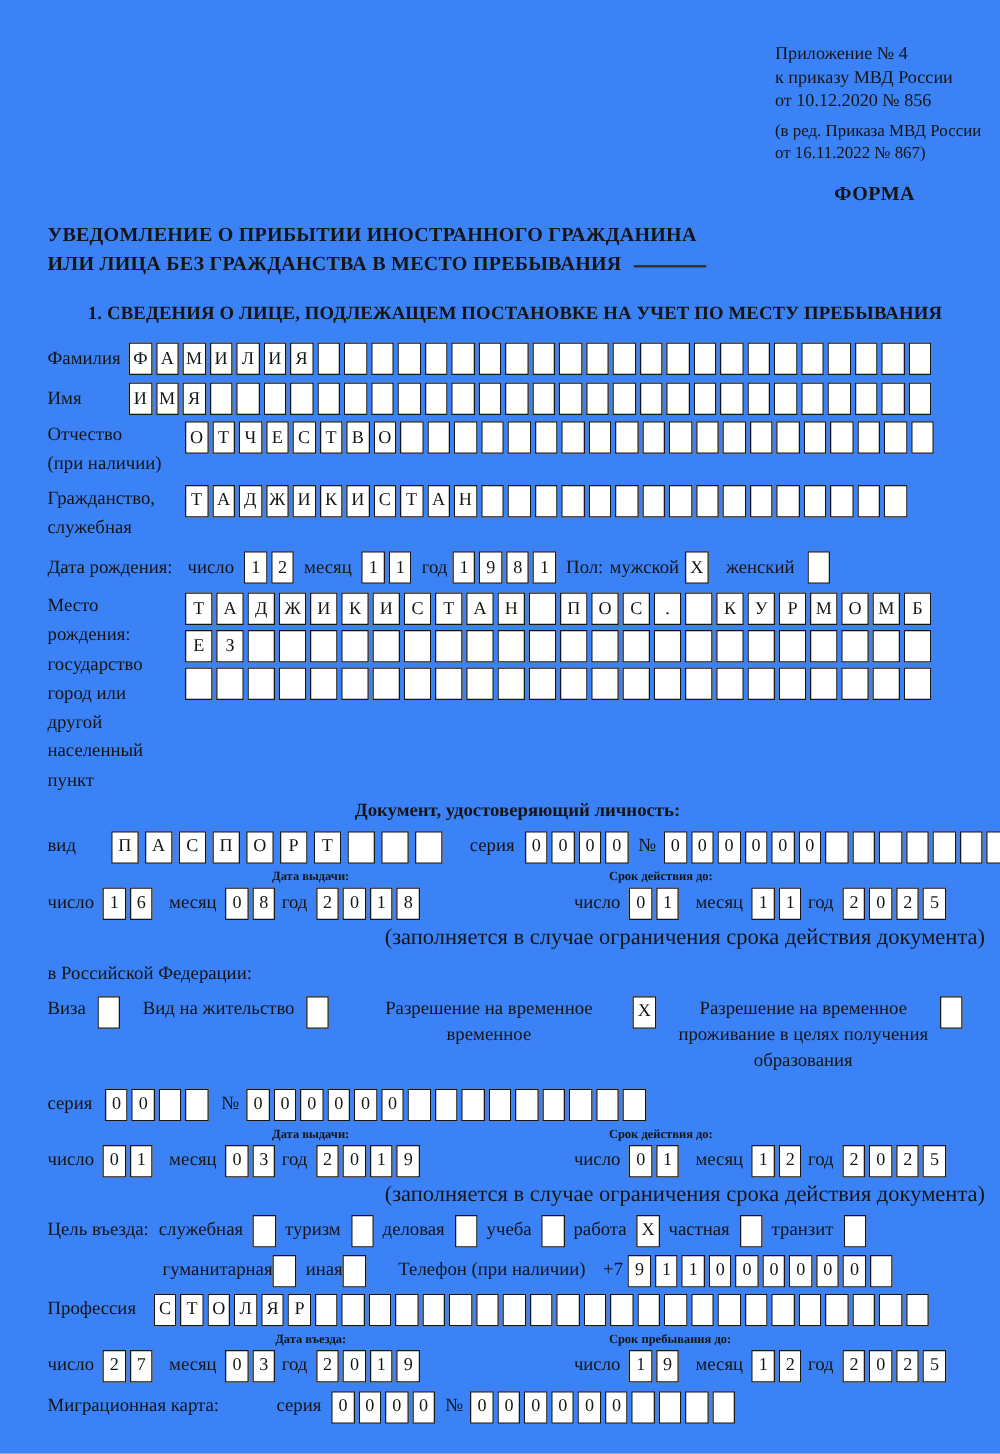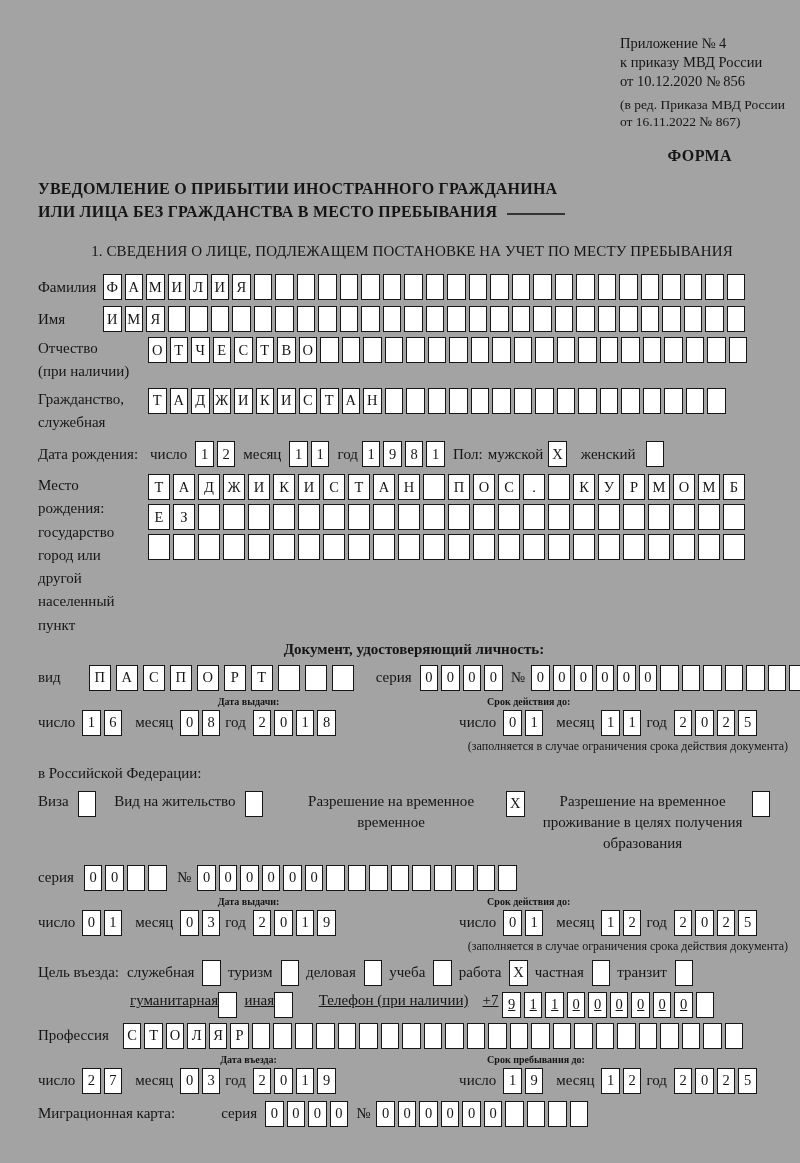--- a/index.html
+++ b/index.html
@@ -1,26 +1,26 @@
 <!DOCTYPE html>
 <html><head>
 <meta charset="utf-8">
 <style>
   html,body{margin:0;padding:0;background:#e8e8e8;}
   .page{
-    width:800px;height:1163px;margin:0 auto;background:#a3a3a3;color:#151515;
+    width:800px;height:1163px;margin:0 auto;background:#3b82f6;color:#151515;
     font-family:"Liberation Serif","DejaVu Serif",serif;
     box-sizing:border-box;padding:34px 10px 0 38px;position:relative;overflow:hidden;
   }
   .hdr{margin-left:582px;font-size:14.5px;line-height:1.3;}
   .hdr-sub{margin-top:5px;font-size:13.5px;line-height:1.3;}
   .forma{text-align:right;margin:16px 58px 0 0;font-weight:bold;font-size:16px;letter-spacing:.4px;}
   .title{margin-top:12px;text-align:left;font-weight:bold;font-size:16px;line-height:1.45;letter-spacing:.2px;}
   .uline{display:inline-block;width:58px;border-bottom:2.2px solid #333;margin-left:10px;transform:translateY(-2px);}
-  .sec{margin:20px 4px 13px 0;text-align:center;font-weight:normal;font-size:15px;letter-spacing:.1px;}
+  .sec{margin:20px 4px 13px 0;text-align:center;font-weight:bold;font-size:15px;letter-spacing:.1px;}
   .row{display:flex;align-items:center;margin-bottom:4px;min-height:28px;}
   .row.top{align-items:flex-start;}
   .lbl{font-size:15px;flex:0 0 auto;}
   .lbl2{font-size:15px;line-height:1.55;}
   .w65{flex:0 0 65px;}
   .w110{flex:0 0 110px;}
   .cells{display:inline-flex;gap:3px;flex:0 0 auto;align-items:center;}
   .cells.wide .cell{width:20px;}
   .cell{
     width:16.5px;height:24px;border:1.5px solid #161616;flex:0 0 auto;
@@ -29,32 +29,32 @@
   }
   .stack{display:flex;flex-direction:column;gap:4px;}
   .dochead{text-align:center;font-weight:bold;font-size:15px;margin:4px 0 6px;}
   .dhead{display:flex;font-weight:bold;font-size:10px;margin-top:4px;}
   .dh1{width:56%;text-align:center;}
   .dh2{padding-left:28px;}
   .drow{display:flex;align-items:center;margin-top:3px;}
   .dgrp{display:flex;align-items:center;gap:5px;}
   .dgrp .lbl{margin-right:2px;}
   .dleft{width:56%;}
-  .note{ text-align:right;font-size:12px;margin:3px 2px 6px 0;font-family:Liberation Serif, serif;}
+  .note{ text-align:right;font-size:18px;margin:3px 2px 6px 0;font-family:Liberation Serif, serif;}
   .intro{font-size:15px;line-height:1.8;margin-top:4px;}
   .permits{display:flex;align-items:flex-start;margin:4px 0 10px;}
   .permits .opt{display:flex;align-items:flex-start;gap:9px;}
   .optlbl{font-size:15px;line-height:1.4;}
   .optlbl.c2{width:212px;text-align:center;margin-left:22px;}
   .optlbl.c3{width:200px;text-align:center;margin-left:18px;}
   .gap18{margin-left:18px;}
   .gap8{margin-left:8px;}
   .purpose{display:flex;align-items:center;gap:7px;flex-wrap:nowrap;margin-top:6px;}
   .purpose .lbl{margin-right:1px;}
-  .p2{display:flex;gap:0;margin:6px 0 4px 92px;text-decoration:underline;}
+  .p2{display:flex;align-items:center;gap:0;margin:6px 0 4px 92px;}
   .phone-lbl{margin-left:26px;}
   .prefix{font-size:15px;margin:0 4px 0 14px;}
   .mt6{margin-top:6px;}
 </style>
 </head>
 <body>
 
 <div class="page">
 
   <div class="hdr">

